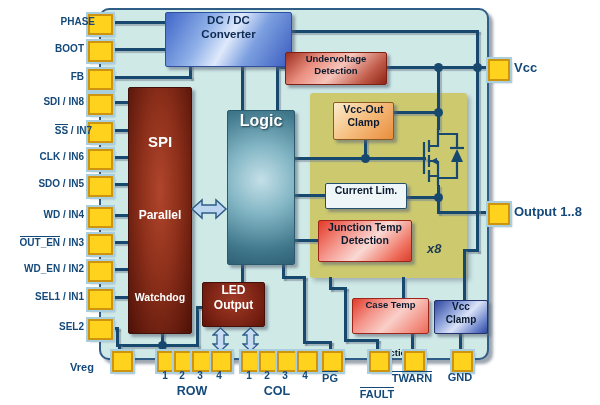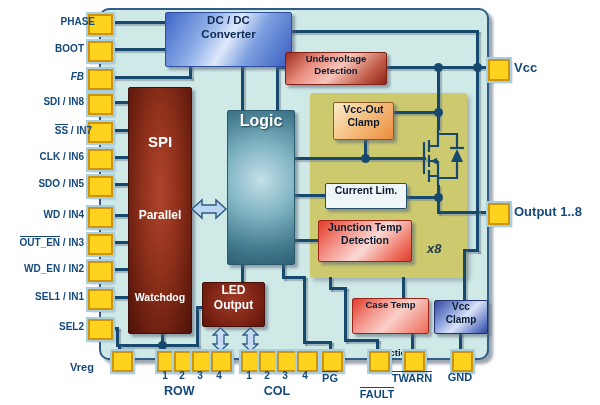--- a/index.html
+++ b/index.html
@@ -57,21 +57,21 @@
   
   .lbl{color:#14497a;font-weight:bold;white-space:nowrap;}
   .left-lbl{width:84px;text-align:right;font-size:10px;}
   .num-lbl{font-size:10px;width:20px;text-align:center;}
   .bot-lbl{font-size:11px;width:60px;text-align:center;}
   .ov{display:inline-block;border-top:1.5px solid currentColor;padding-top:0px;}
   #x8-label{left:427px;top:241px;font-size:13px;font-style:italic;color:#1b3a52;font-weight:bold;}
   #vcc-label{left:514px;top:60px;font-size:13px;}
   #out-label{left:514px;top:204px;font-size:13px;}
   #vreg-label{left:70px;top:361px;width:44px;text-align:left;font-size:11px;}
-  #row-label{left:164px;top:384px;width:56px;text-align:left;font-size:12.5px;}
+  #row-label{left:164px;top:384px;width:56px;text-align:center;font-size:12.5px;}
   #col-label{left:249px;top:384px;width:56px;text-align:center;font-size:12.5px;}
 </style>
 </head>
 <body>
 
 <div id="canvas">
   <div id="ic-body" class="abs"></div>
   <div id="x8-region" class="abs"></div>
 
   <div id="wires">
@@ -226,21 +226,21 @@
       <div class="abs pin" style="left: 276.5px; top: 350.5px; width: 17px; height: 17px;"></div>
       <div class="abs pin" style="left: 296.5px; top: 350.5px; width: 17px; height: 17px;"></div>
       <div class="abs pin" style="left: 321.5px; top: 350.5px; width: 17px; height: 17px;"></div>
       <div class="abs pin" style="left: 368.5px; top: 350.5px; width: 17px; height: 17px;"></div>
       <div class="abs pin" style="left: 403.5px; top: 350.5px; width: 17px; height: 17px;"></div>
       <div class="abs pin" style="left: 451.5px; top: 350.5px; width: 17px; height: 17px;"></div>
     </div>
   <div id="labels">
       <div class="abs lbl left-lbl" style="left: 0px; top: 15.5px; margin-left: 11px;"><span>PHASE</span></div>
       <div class="abs lbl left-lbl" style="left: 0px; top: 42.5px;"><span>BOOT</span></div>
-      <div class="abs lbl left-lbl" style="left: 0px; top: 70.5px; font-style: italic;"><span>FB</span></div>
+      <div class="abs lbl left-lbl" style="left: 0px; top: 70.5px;"><span>FB</span></div>
       <div class="abs lbl left-lbl" style="left: 0px; top: 95.5px;"><span>SDI / IN8</span></div>
       <div class="abs lbl left-lbl" style="left: 0px; top: 123.5px; margin-left: 8px;"><span class="ov">SS</span><span> / IN7</span></div>
       <div class="abs lbl left-lbl" style="left: 0px; top: 150.5px;"><span>CLK / IN6</span></div>
       <div class="abs lbl left-lbl" style="left: 0px; top: 177.5px;"><span>SDO / IN5</span></div>
       <div class="abs lbl left-lbl" style="left: 0px; top: 208.5px;"><span>WD / IN4</span></div>
       <div class="abs lbl left-lbl" style="left: 0px; top: 235.5px;"><span class="ov">OUT_EN</span><span> / IN3</span></div>
       <div class="abs lbl left-lbl" style="left: 0px; top: 262.5px;"><span>WD_EN / IN2</span></div>
       <div class="abs lbl left-lbl" style="left: 0px; top: 290.5px;"><span>SEL1 / IN1</span></div>
       <div class="abs lbl left-lbl" style="left: 0px; top: 320.5px;"><span>SEL2</span></div>
       <div class="abs lbl num-lbl" style="left: 155px; top: 370px;">1</div>

